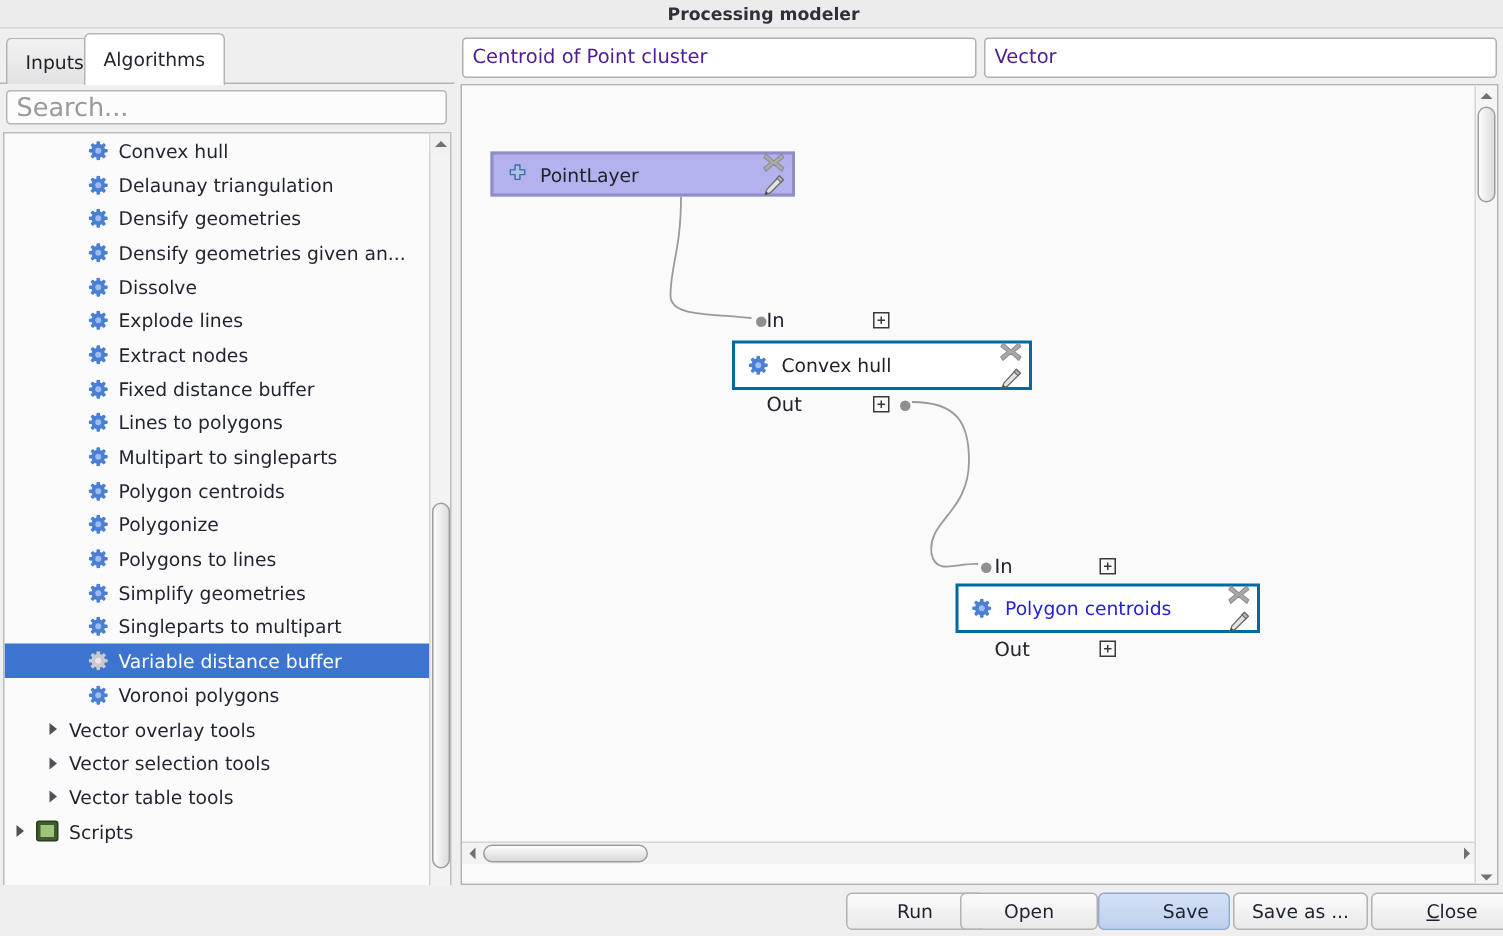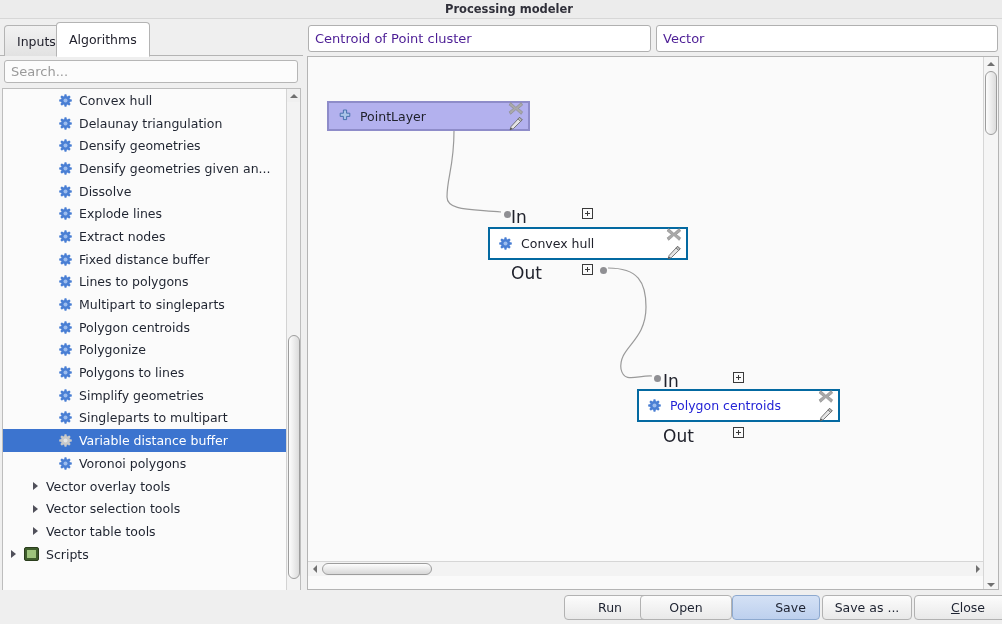--- a/index.html
+++ b/index.html
@@ -78,21 +78,21 @@
     left: 4px; top: 40px;
     width: 294px; height: 23px;
   }
   .searchbox {
     width: 100%; height: 100%;
     border: 1px solid #b6b6b6;
     border-radius: 3px;
     background: #fcfcfc;
     padding: 0 6px;
     font-family: "DejaVu Sans", "Liberation Sans", sans-serif;
-    font-size: 13px;
+    font-size: 17px;
     color: #8d8d8d;
     outline: none;
   }
   .searchbox::placeholder { color: #9a9a9a; }
 
   .treewrap {
     position: absolute;
     left: 2px; top: 68px;
     width: 299px; height: 521px;
     border: 1px solid #bdbdbd;
@@ -292,21 +292,21 @@
   .nodebtn {
     position: absolute;
     right: 4px;
     width: 16px; height: 15px;
   }
   .nodebtn.close { top: -2px; }
   .nodebtn.edit { bottom: -2px; }
 
   .port {
     position: absolute;
-    font-size: 17px;
+    font-size: 13px;
     color: #20222c;
     white-space: nowrap;
   }
   .dot {
     position: absolute;
     width: 7px; height: 7px;
     border-radius: 50%;
     background: #8f8f93;
   }
   .plusbox {

